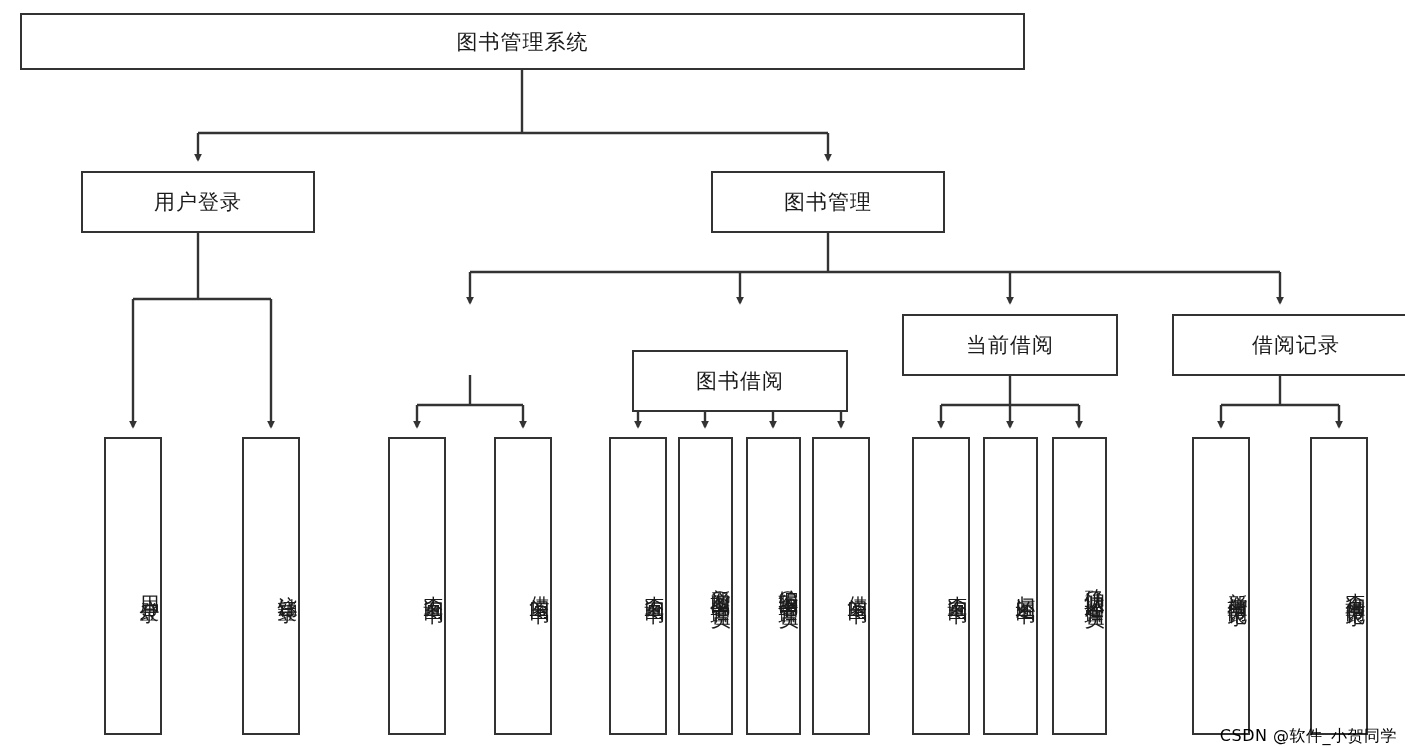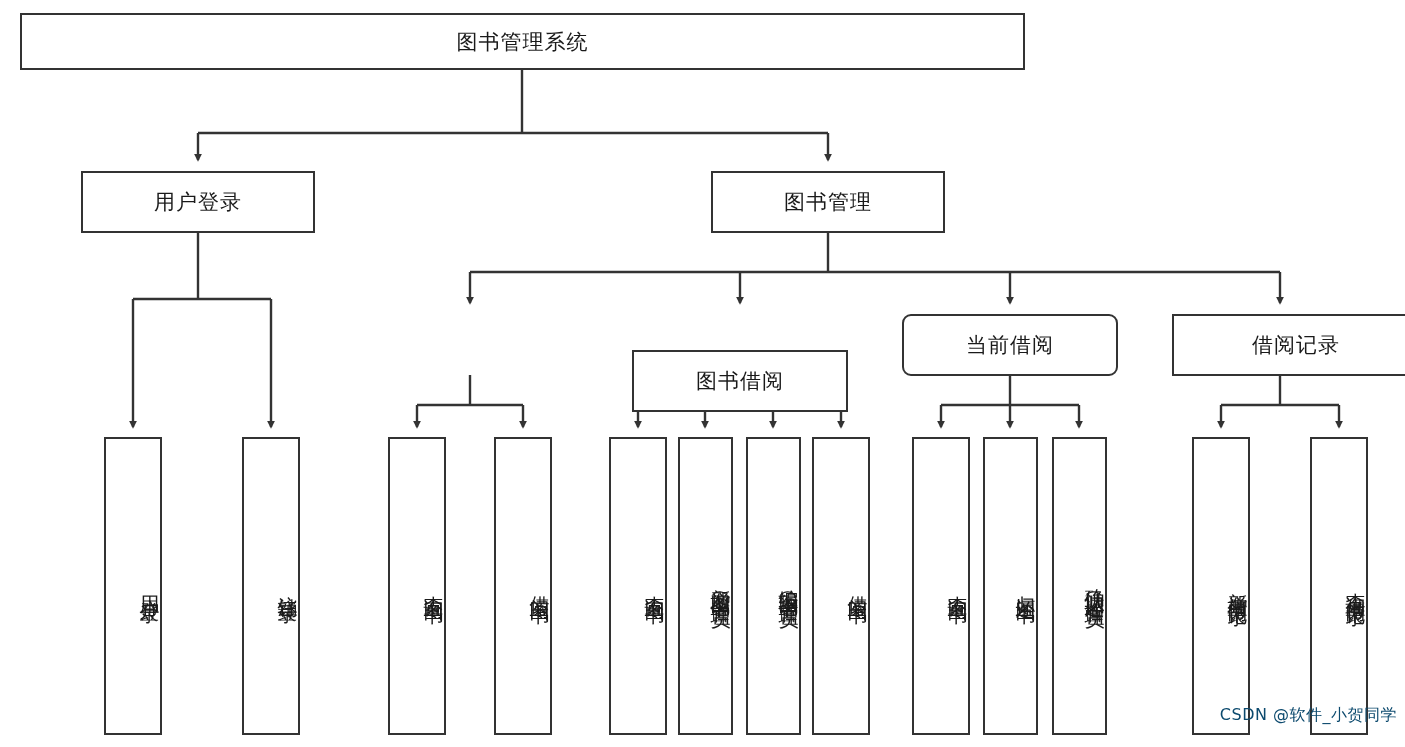--- a/index.html
+++ b/index.html
@@ -53,23 +53,23 @@
     align-items: flex-start;
     justify-content: center;
   }
   .node-label {
     display: block;
     white-space: nowrap;
   }
   .watermark {
     position: absolute;
     right: 8px;
-    bottom: 21px;
+    bottom: 0;
     font-size: 16px;
-    color: #0c4a6e;
+    color: #000000;
     letter-spacing: 0.5px;
     white-space: nowrap;
     user-select: none;
   }
 </style>
 </head>
 <body>
 
 <div id="diagram-root">
 
@@ -134,21 +134,21 @@
   <div class="node horiz" style="left:81px; top:171px; width:234px; height:62px;">
     <span class="node-label">用户登录</span>
   </div>
   <div class="node horiz" style="left:711px; top:171px; width:234px; height:62px;">
     <span class="node-label">图书管理</span>
   </div>
 
   <div class="node horiz" style="left:632px; top:314px; width:216px; height:62px;margin-top:36px;">
     <span class="node-label">图书借阅</span>
   </div>
-  <div class="node horiz" style="left:902px; top:314px; width:216px; height:62px;border-radius:9px;">
+  <div class="node horiz" style="left:902px; top:314px; width:216px; height:62px;">
     <span class="node-label">当前借阅</span>
   </div>
   <div class="node horiz" style="left:1172px; top:314px; width:248px; height:62px;">
     <span class="node-label">借阅记录</span>
   </div>
 
   <div class="node vert" style="left:104px; top:437px; width:58px; height:298px;">
     <span class="node-label">用户登录</span>
   </div>
   <div class="node vert" style="left:242px; top:437px; width:58px; height:298px;">

